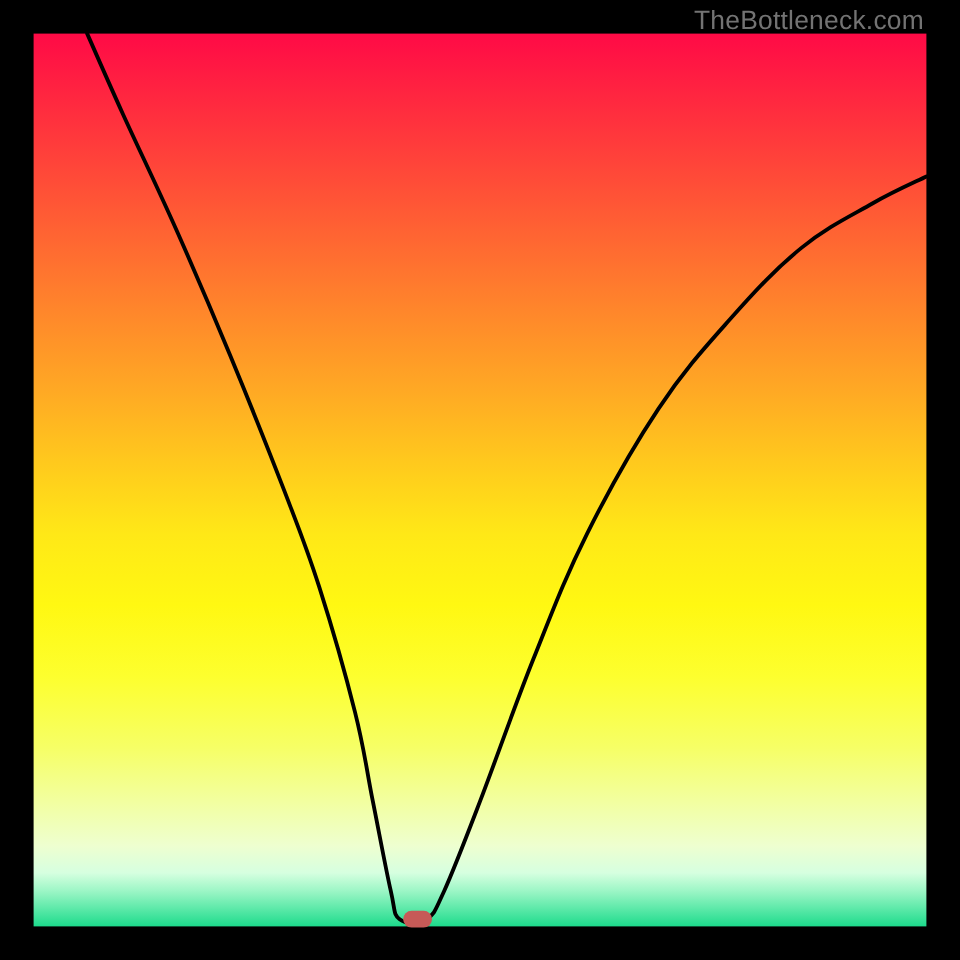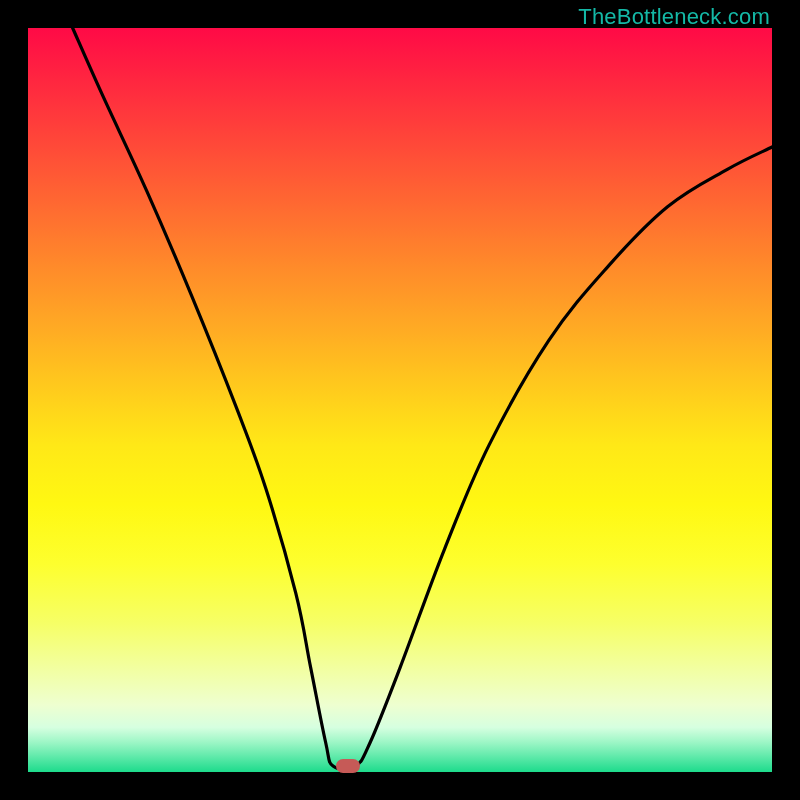--- a/index.html
+++ b/index.html
@@ -41,21 +41,21 @@
       #d6ffe0 94%,
       #9df6c6 96%,
       #5de9a9 98%,
       #1ddb8c 100%
     );
   }
   .watermark {
     position: absolute;
     top: 4px;
     right: 30px;
-    color: #14b8a6;
+    color: #737373;
     font-size: 22px;
     font-weight: 500;
     letter-spacing: 0.2px;
     user-select: none;
   }
   svg.curve {
     position: absolute;
     left: 0;
     top: 0;
     width: 744px;

